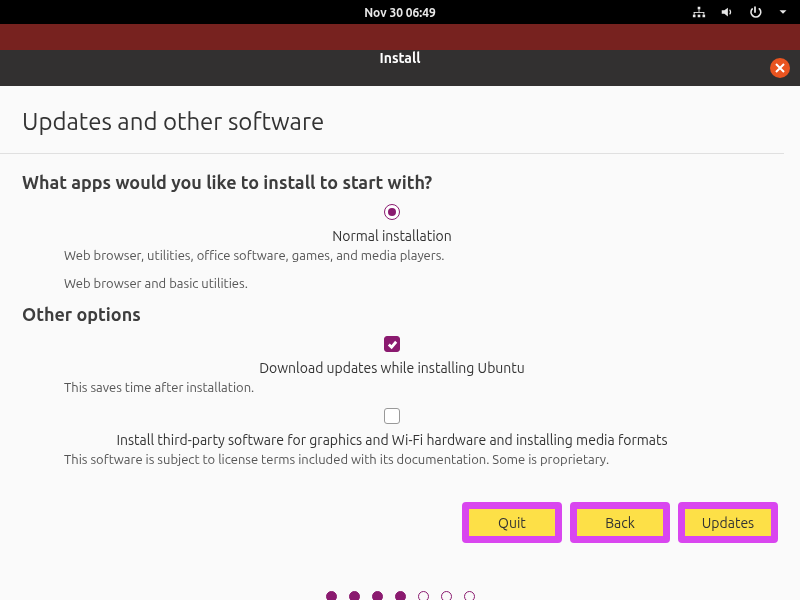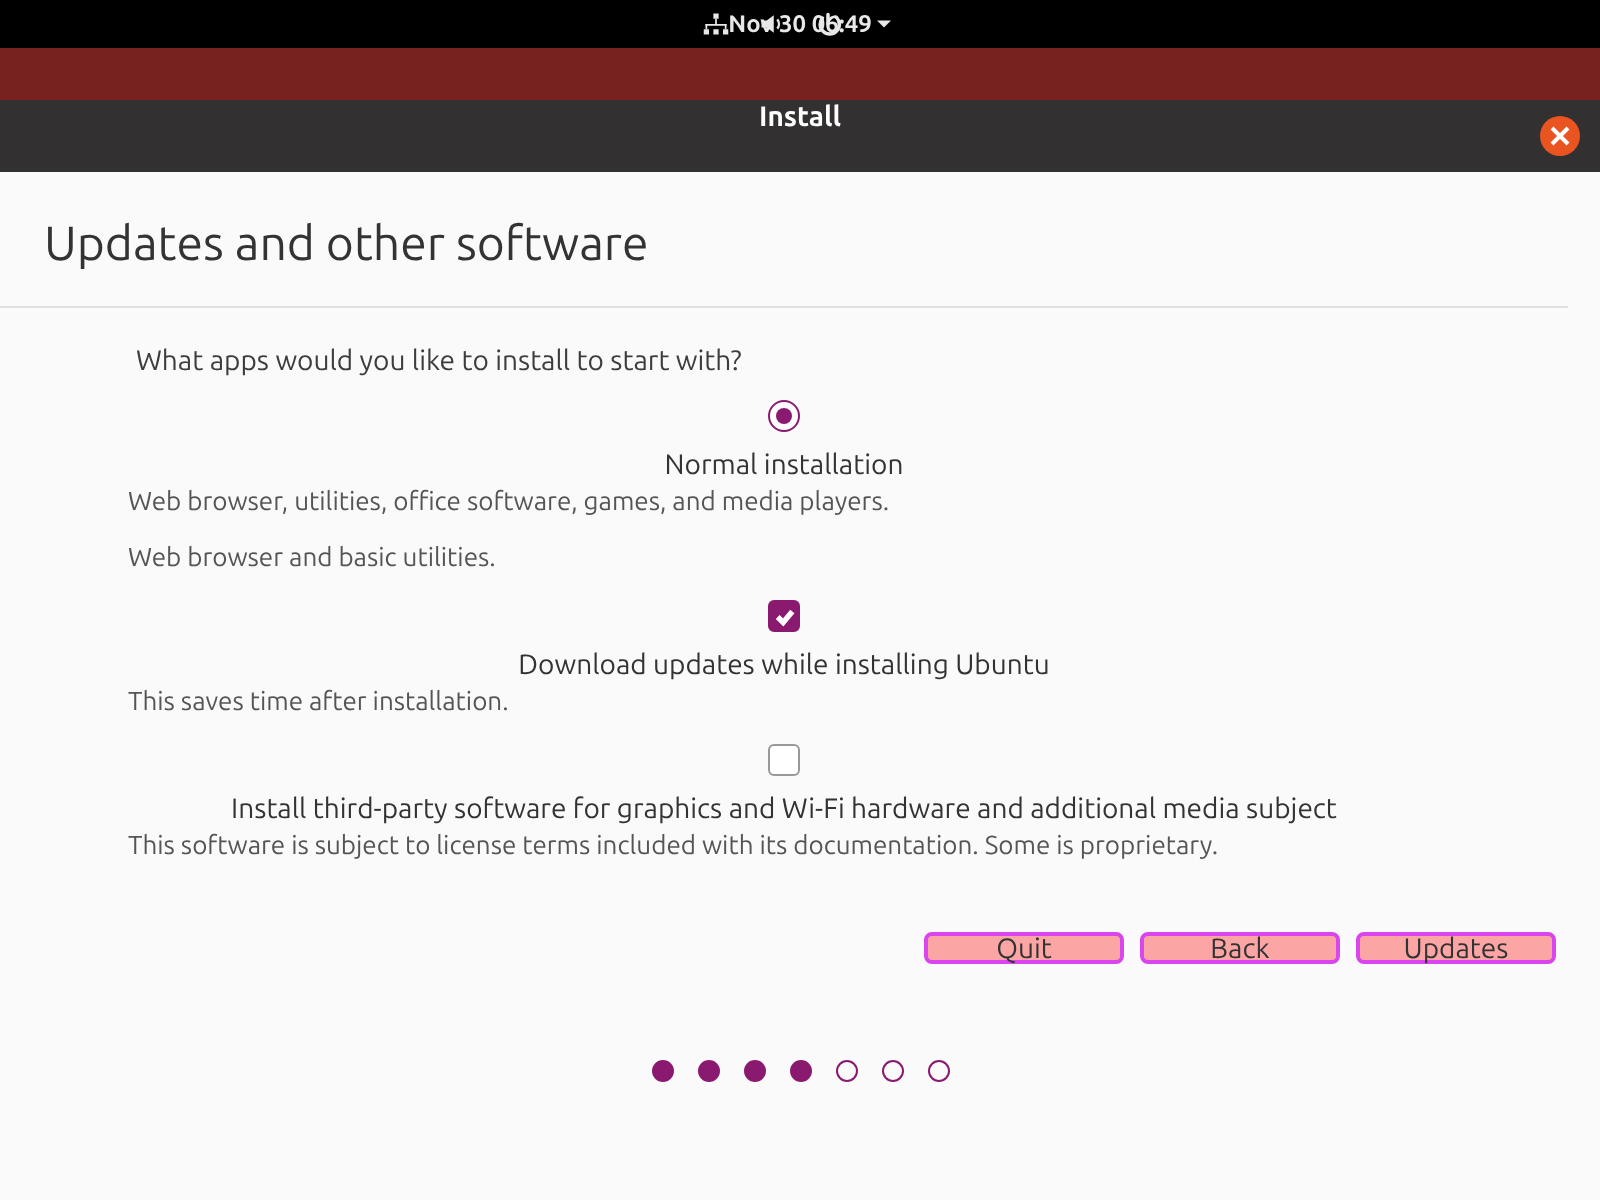--- a/index.html
+++ b/index.html
@@ -7,21 +7,21 @@
   body { background: #fafafa; color: #3d3d3d; }
 
   
   .topbar {
     height: 24px;
     background: #000;
     color: #e8e8e8;
     font-size: 12px;
     display: flex;
     align-items: center;
-    justify-content: center;
+    justify-content: flex-end;
     padding: 0 10px;
   }
   .topbar .center { position: absolute; left: 50%; transform: translateX(-50%); font-weight: 600; }
   .topbar .right { display: flex; align-items: center; gap: 14px; }
   .topbar svg { width: 14px; height: 14px; fill: #e8e8e8; display: block; }
 
   
   .orange-strip { height: 26px; background: #77221f; }
 
   
@@ -47,21 +47,21 @@
     align-items: center;
     justify-content: center;
   }
   .close-btn svg { width: 10px; height: 10px; stroke: #fff; stroke-width: 2; }
 
   
   .content { padding: 22px 38px 0 22px; }
   h1 { font-size: 24px; font-weight: 400; color: #333; margin-bottom: 18px; }
   .divider { height: 1px; background: #e0e0e0; margin: 0 -22px 18px -22px; }
 
-  .section-label { font-size: 14px; font-weight: 400; margin-bottom: 12px; margin-left: 46px; }
+  .section-label { font-size: 18px; font-weight: 700; margin-bottom: 12px; }
 
   .option { margin-bottom: 4px; }
   .option-row { display: flex; align-items: center; gap: 8px; margin-bottom: 4px; cursor: pointer; flex-direction: column; }
   .option-desc { font-size: 13px; color: #555; margin-left: 42px; margin-bottom: 14px; }
 
   .radio {
     width: 16px; height: 16px; border-radius: 50%;
     border: 1px solid #999; background: #fff;
     display: inline-flex; align-items: center; justify-content: center;
     flex-shrink: 0;
@@ -81,22 +81,22 @@
   .checkbox.checked svg { width: 11px; height: 11px; stroke: #fff; stroke-width: 3; fill: none; }
 
   .option-label { font-size: 14px; color: #333; }
 
   
   .button-row {
     display: flex; justify-content: flex-end; gap: 8px;
     padding: 0 22px; margin-top: 36px;
   }
   .btn {
-    min-width: 100px; height: 16px;
-    background: #fca5a5; border: 2px solid #d946ef; border-radius: 4px;
+    min-width: 100px; height: 41px;
+    background: #fde047; border: 7px solid #d946ef; border-radius: 4px;
     font-size: 14px; color: #333;
     display: flex; align-items: center; justify-content: center;
     cursor: pointer;
   }
 
   
   .dots { display: flex; justify-content: center; gap: 12px; margin-top: 48px; }
   .dot {
     width: 11px; height: 11px; border-radius: 50%;
     border: 1.5px solid #8a1a6f;
@@ -164,37 +164,38 @@
       <span class="radio checked"></span>
       <span class="option-label">Normal installation</span>
     </div>
     <div class="option-desc">Web browser, utilities, office software, games, and media players.</div>
   </div>
 
   <div class="option">
     <div class="option-desc">Web browser and basic utilities.</div>
   </div>
 
+  <div class="section-label">Other options</div>
 
   <div class="option">
     <div class="option-row">
       <span class="checkbox checked">
         <svg viewBox="0 0 12 12">
             <path d="M2 6l3 3 5-6"></path>
           </svg>
       </span>
       <span class="option-label">Download updates while installing Ubuntu</span>
     </div>
     <div class="option-desc">This saves time after installation.</div>
   </div>
 
   <div class="option">
     <div class="option-row">
       <span class="checkbox"></span>
-      <span class="option-label">Install third-party software for graphics and Wi-Fi hardware and additional media subject</span>
+      <span class="option-label">Install third-party software for graphics and Wi-Fi hardware and installing media formats</span>
     </div>
     <div class="option-desc">This software is subject to license terms included with its documentation. Some is proprietary.</div>
   </div>
 </div>
 
 <div class="button-row">
   <div class="btn">Quit</div>
   <div class="btn">Back</div>
   <div class="btn">Updates</div>
 </div>

